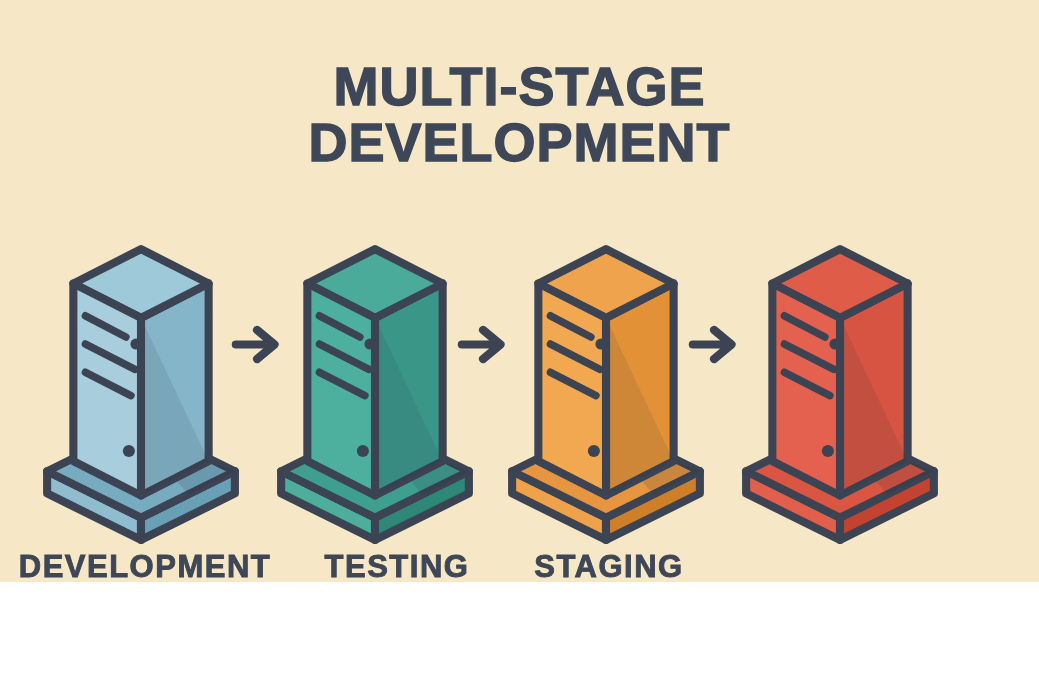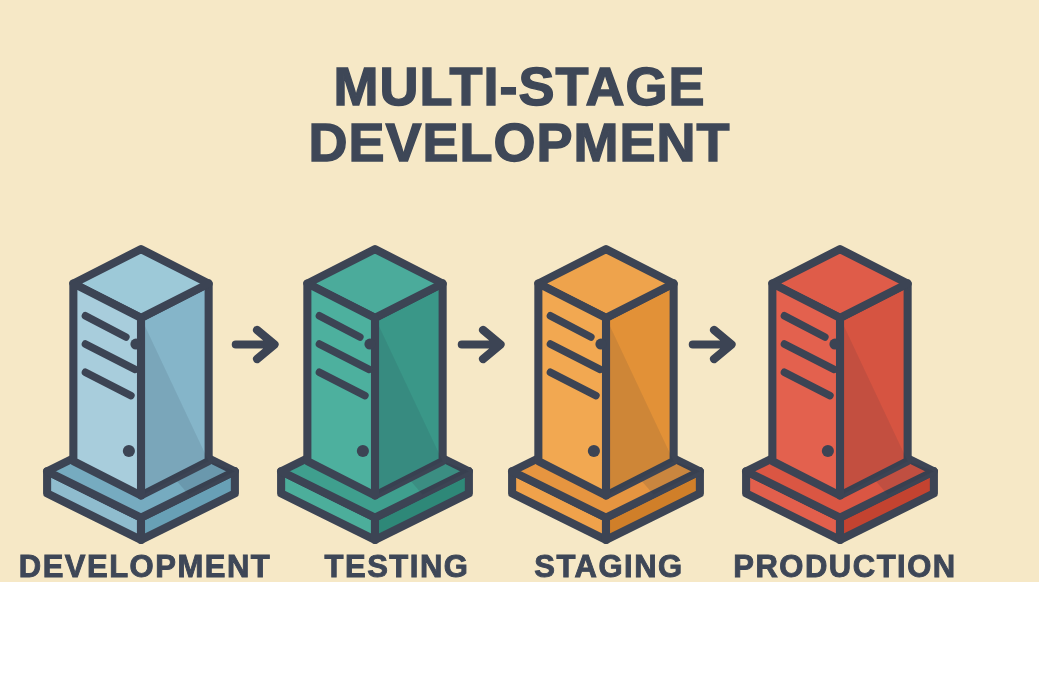--- a/index.html
+++ b/index.html
@@ -129,16 +129,15 @@
   <div class="arrow arrow-2">
     <svg viewBox="0 0 60 46">
         <use href="#arrow-shape"></use>
       </svg>
   </div>
 
   <div class="stage stage-3" style="--c-top: #df5c49; --c-front: #e3614e; --c-side: #d65441; --c-base-top: #da5643; --c-base-left: #e25f4c; --c-base-right: #c44330;">
     <svg class="server" viewBox="0 0 210 306">
       <use href="#server-shape"></use>
     </svg>
-    <div class="stage-label">PRODUCTION</div>
   </div>
 
 </div>
 
 </body></html>

